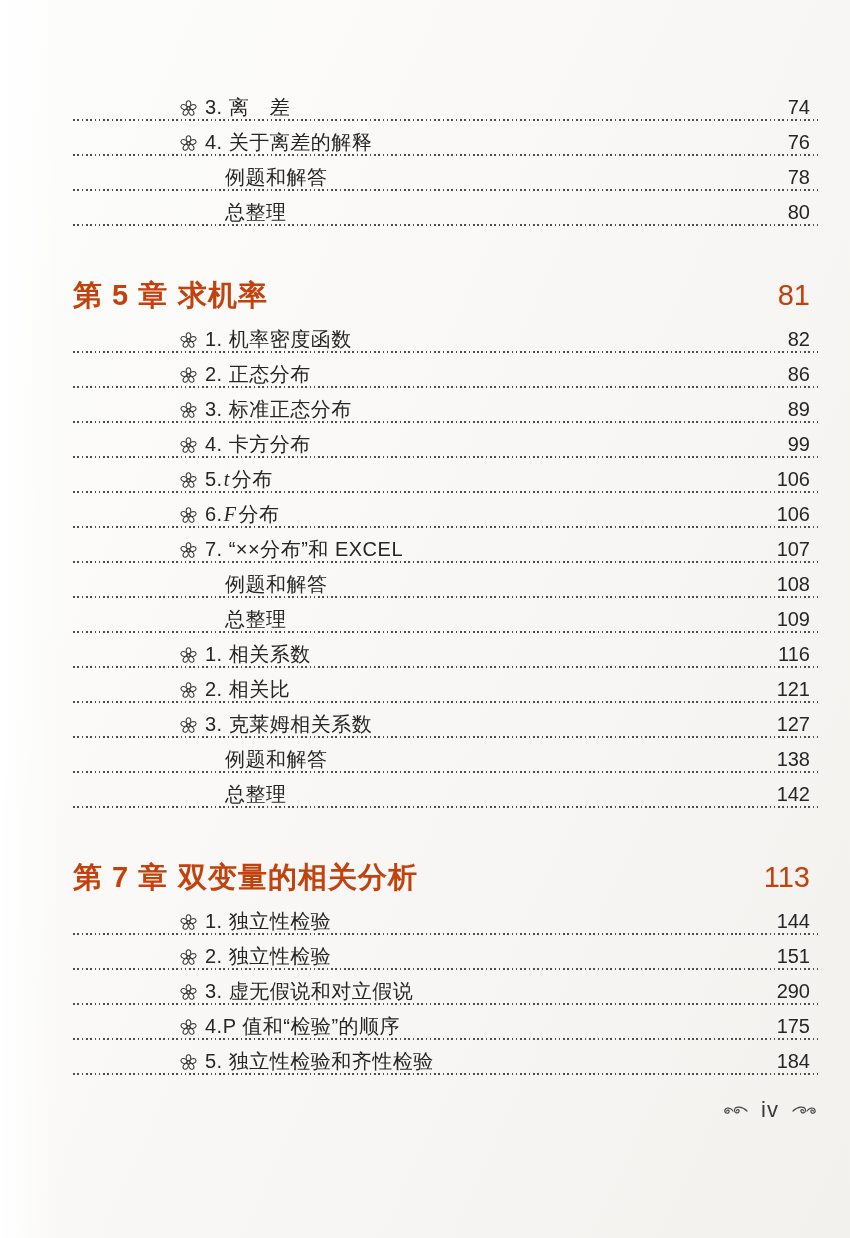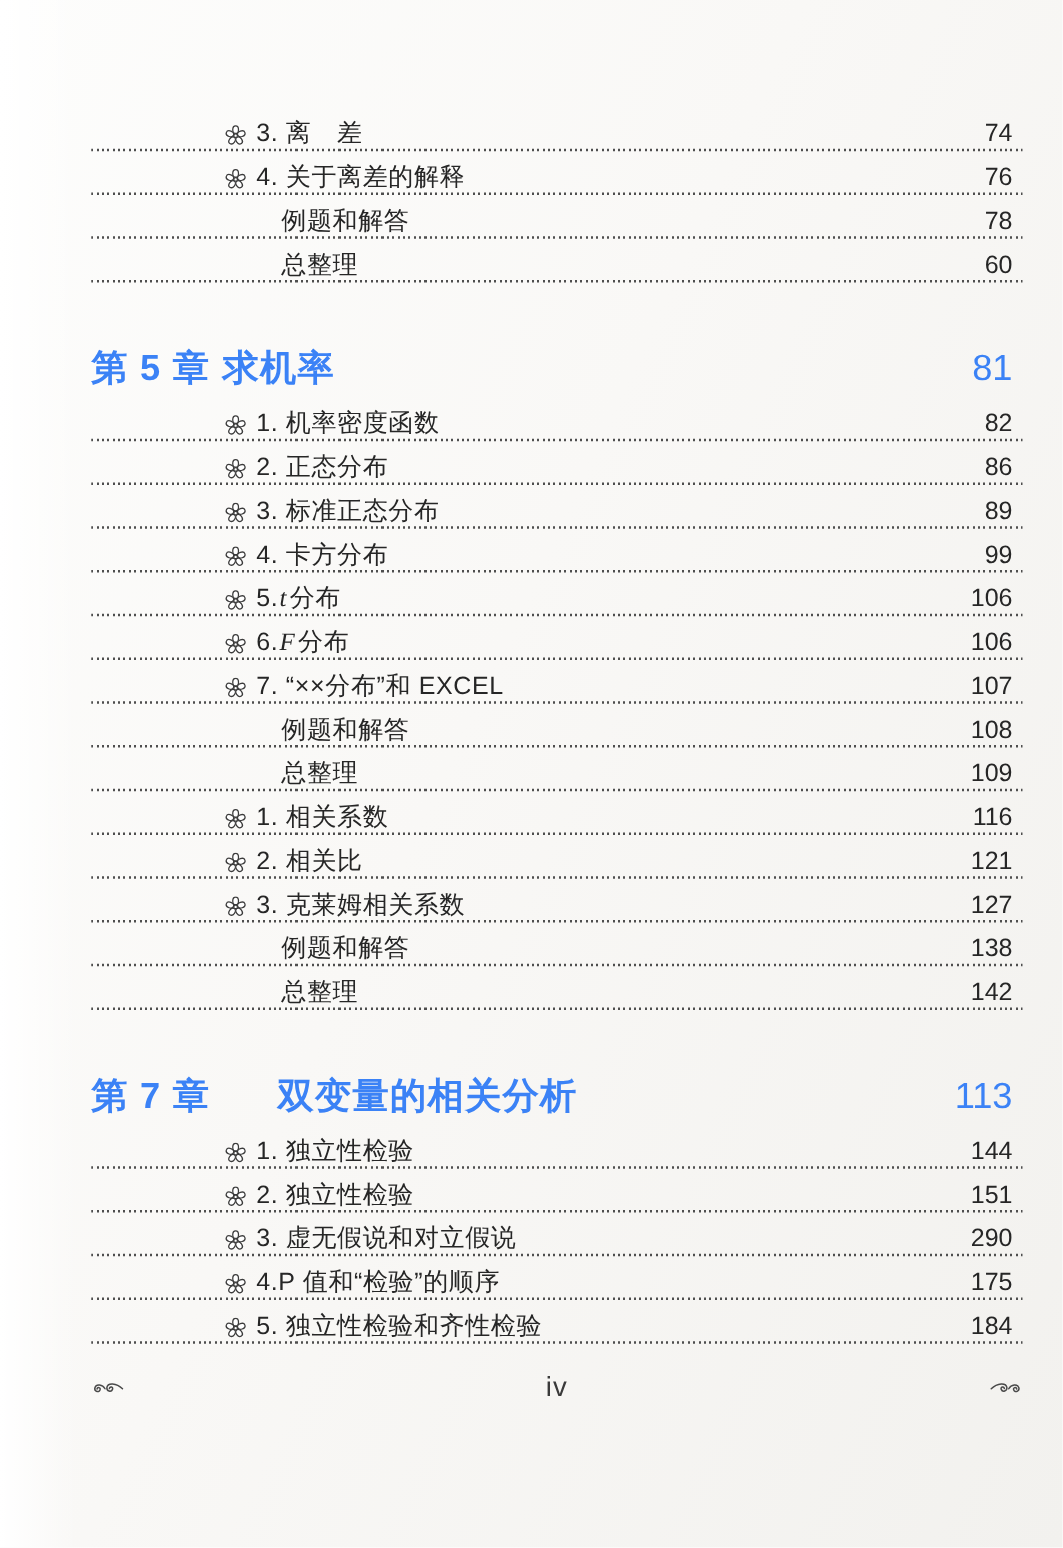--- a/index.html
+++ b/index.html
@@ -72,35 +72,35 @@
   .chapter {
     display: flex;
     align-items: flex-end;
     height: 50px;
     box-sizing: border-box;
     padding-bottom: 8px;
     padding-right: 8px;
     font-size: 29px;
     font-weight: 700;
     line-height: 1;
-    color: #3b82f6;
+    color: #c2410c;
     letter-spacing: 1px;
     justify-content: space-between;
   }
   .chapter .ch-label { width: 105px; flex: none; }
   .ch-5 { margin-top: 42px; }
   .ch-6 { margin-top: 40px; }
-  .ch-7 { margin-top: 42px; gap: 44px; }
+  .ch-7 { margin-top: 42px; }
   .chapter .pg { font-size: 29px; }
 
   
   .footer {
     margin-top: 22px;
     display: flex;
-    justify-content: space-between;
+    justify-content: flex-end;
     align-items: center;
     gap: 12px;
     font-size: 22px;
     color: #3a3a3a;
   }
   .footer .pagenum { letter-spacing: 1px; }
   .orn { display: inline-flex; }
 </style>
 </head>
 <body>
@@ -144,21 +144,21 @@
     <span class="pg">76</span>
   </div>
   <div class="row sub">
     <span class="title">例题和解答</span>
     <span class="spacer"></span>
     <span class="pg">78</span>
   </div>
   <div class="row sub">
     <span class="title">总整理</span>
     <span class="spacer"></span>
-    <span class="pg">60</span>
+    <span class="pg">80</span>
   </div>
 
   <div class="chapter ch-5">
     <span class="ch-label">第 5 章</span>
     <span class="ch-title">求机率</span>
     <span class="spacer"></span>
     <span class="pg">81</span>
   </div>
 
   <div class="row">

